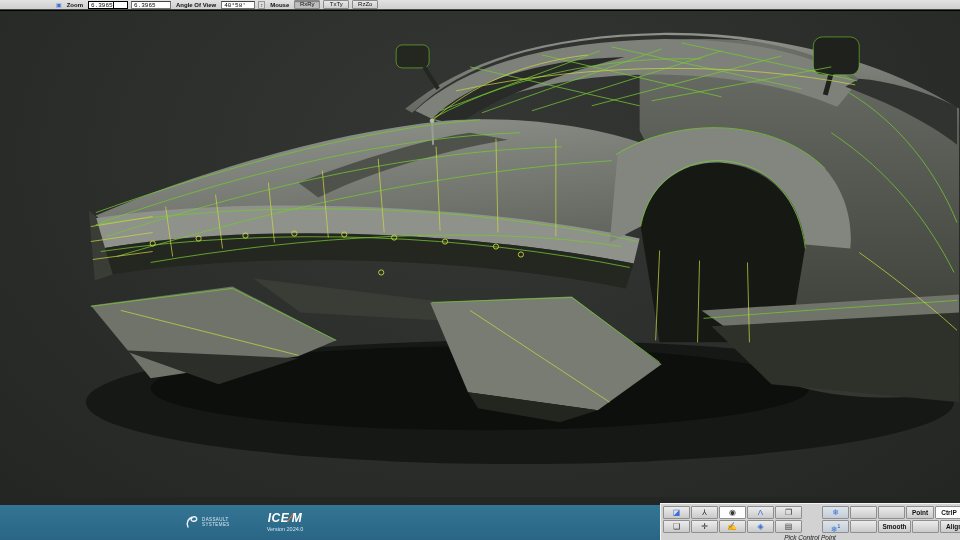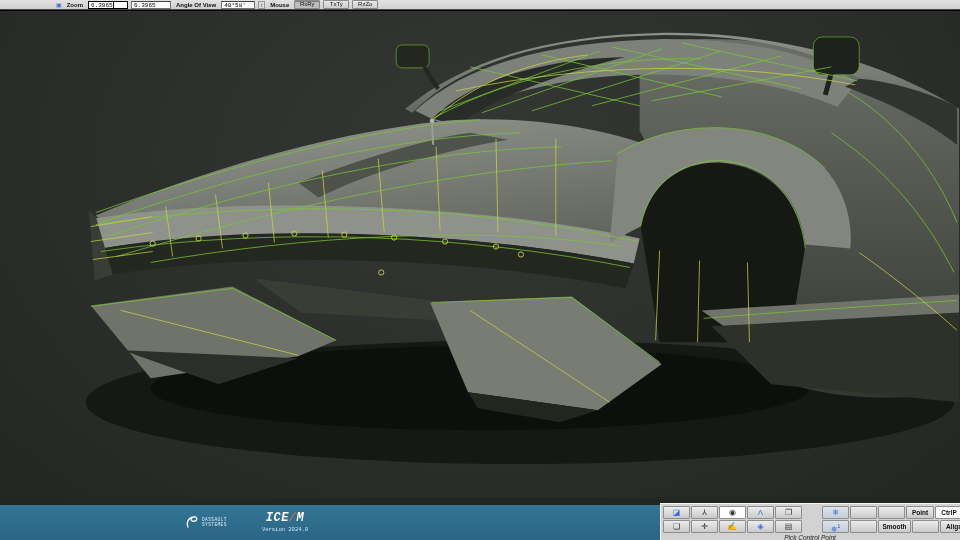--- a/index.html
+++ b/index.html
@@ -27,21 +27,21 @@
              background:#dcdcdc; border:1px solid #999; color:#333; }
 
   
   .viewport { position:absolute; left:0; top:11px; width:960px; height:486px;
               background:radial-gradient(ellipse at 50% 30%, #343734 0%, #2b2e2b 55%, #232623 100%); }
   .viewport svg { display:block; width:960px; height:486px; }
 
   
   .gapstrip { position:absolute; left:0; top:497px; width:960px; height:8px; background:#242624; }
   .teal { position:absolute; left:0; top:505px; width:960px; height:35px;
-          background:linear-gradient(#347594,#2a6585); display:flex; align-items:center;font-family:Liberation Mono, monospace; }
+          background:linear-gradient(#347594,#2a6585); display:flex; align-items:center; }
   .brand { position:absolute; left:185px; top:9px; display:flex; align-items:center; gap:3px; color:#eaf2f7; }
   .brand .swirl { width:14px; height:16px; }
   .brand .btxt { font-size:4.5px; letter-spacing:.4px; line-height:1.15; color:#dbe9f2; }
   .icem { position:absolute; left:255px; top:6px; width:60px; text-align:center; }
   .icem .word { font-size:12px; font-weight:bold; font-style:italic; color:#fff; letter-spacing:.5px; }
   .icem .slash { color:#e8762c; font-style:italic; font-weight:bold; }
   .icem .ver { font-size:5.5px; color:#cfe3ee; margin-top:1px; }
 
   
   .panel { position:absolute; left:660px; top:503px; width:300px; height:37px;

